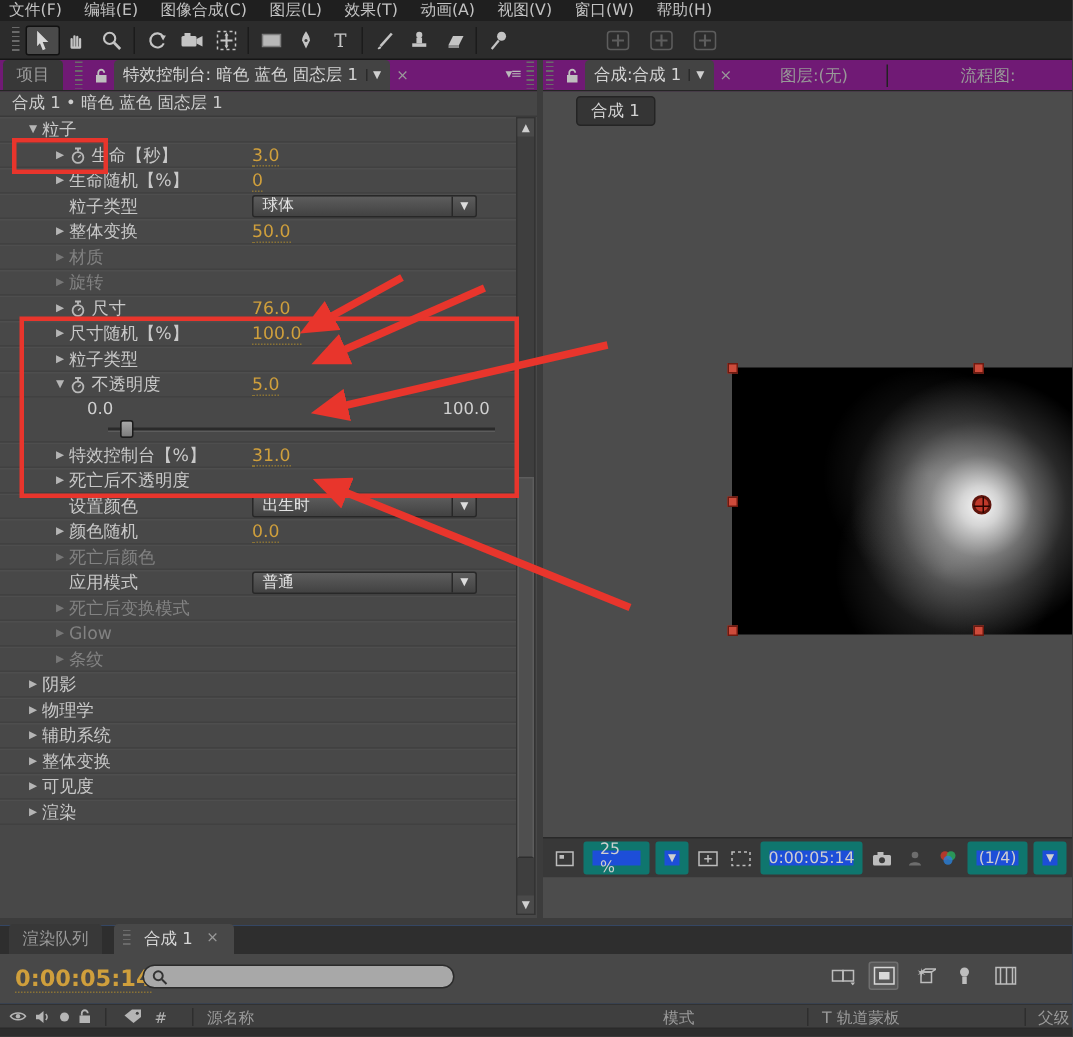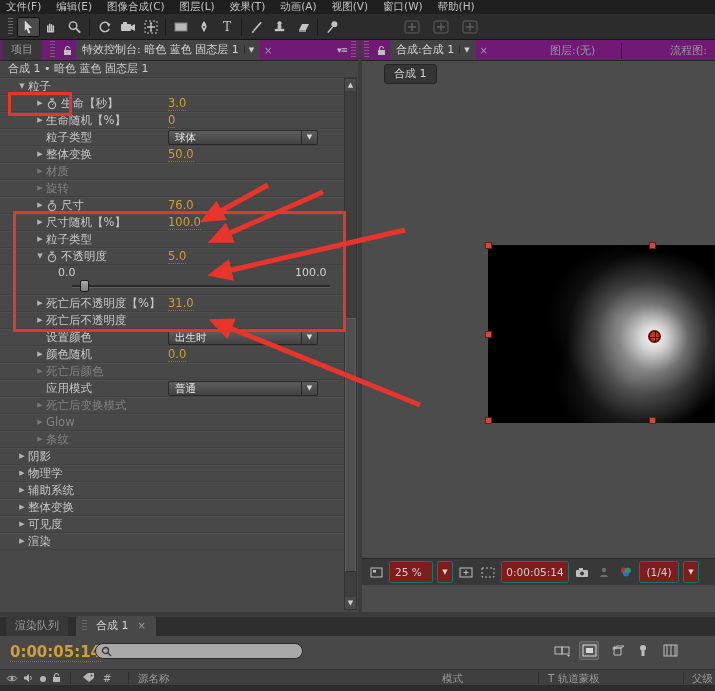--- a/index.html
+++ b/index.html
@@ -71,21 +71,21 @@
       radial-gradient(circle at 58% 40%, rgba(255,255,255,.22) 0%, rgba(255,255,255,.08) 22%, rgba(255,255,255,0) 42%),
       radial-gradient(circle at 63% 75%, rgba(255,255,255,.22) 0%, rgba(255,255,255,0) 38%),
       #000;}
   .hdl{position:absolute;width:7px;height:7px;background:#cd4b3b;border:1px solid #6e1a10;}
   .anchor{position:absolute;left:160px;top:85px;width:13px;height:13px;border-radius:50%;
           background:#c0392b;border:2px solid #5e140c;}
   .anchor:before{content:"";position:absolute;left:5px;top:-1px;width:1px;height:11px;background:#2c0400;}
   .anchor:after{content:"";position:absolute;top:5px;left:-1px;height:1px;width:11px;background:#2c0400;}
   .vbottom{position:absolute;left:0;right:0;bottom:0;height:27px;background:#383838;border-top:1px solid #292929;
            display:flex;align-items:center;gap:4px;padding-left:5px;font-size:10.5px;color:#cfcfcf;}
-  .vbox{background:#7f1d1d;border:1px solid #0f766e;border-radius:2px;height:22px;display:flex;
+  .vbox{background:#1d4ed8;border:6px solid #0f766e;border-radius:2px;height:22px;display:flex;
         align-items:center;padding:0 5px;}
   .vbtn{width:18px;height:16px;display:flex;align-items:center;justify-content:center;}
   
   .timeline{position:absolute;left:0;top:617px;width:715px;height:69px;background:#3b82f6;}
   .tltabs{height:19px;background:#2e2e2e;display:flex;align-items:flex-end;font-size:11px;}
   .tlctrl{position:relative;height:33px;background:#484848;}
   .tltime{position:absolute;left:10px;top:7px;font-size:15px;font-weight:bold;color:#cf9f3c;
           border-bottom:1px dotted #8a7335;}
   .searchbox{position:absolute;left:95px;top:7px;width:208px;height:16px;background:#a8a8a8;
              border:1px solid #2b2b2b;border-radius:8px;display:flex;align-items:center;padding-left:5px;}
@@ -325,21 +325,21 @@
         </div>
         <div class="sliderrow">
           <span class="smin">0.0</span>
           <span class="smax">100.0</span>
           <div class="strack">
             <div class="shandle"></div>
           </div>
         </div>
         <div class="erow" style="padding-left: 34px;">
           <span class="tw">▶</span>
-          <span class="lbl">死亡后不透明度【%】</span>
+          <span class="lbl">特效控制台【%】</span>
           <span class="val">31.0</span>
         </div>
         <div class="erow" style="padding-left: 34px;">
           <span class="tw">▶</span>
           <span class="lbl">死亡后不透明度</span>
         </div>
         <div class="erow" style="padding-left: 34px;">
           <span class="tw"></span>
           <span class="lbl">设置颜色</span>
           <div class="dd">
@@ -415,21 +415,21 @@
         <svg width="9" height="11" viewBox="0 0 9 11">
             <rect x="1" y="5" width="7" height="5" fill="#bfbfbf"></rect>
             <path d="M2.5 5V3.5a2 2 0 0 1 4 0" fill="none" stroke="#bfbfbf" stroke-width="1.2"></path>
           </svg>
       </span>
       <div class="tab-active">
         <span>合成:合成 1</span>
         <span class="ddcaret">▼</span>
       </div>
       <span class="xbtn">×</span>
-      <span class="dimlabel" style="margin-left:58px">图层:(无)</span>
+      <span class="dimlabel" style="margin-left:28px">图层:(无)</span>
       <div class="vsep" style="margin-left:26px"></div>
       <span class="dimlabel" style="margin-left:40px;white-space:nowrap">流程图:</span>
     </div>
 
     <div class="viewer">
       <div class="compchip">合成 1</div>
       <div class="layerrect">
         <div class="hdl" style="left:-3px;top:-3px"></div>
         <div class="hdl" style="left:161px;top:-3px"></div>
         <div class="hdl" style="left:-3px;top:86px"></div>

